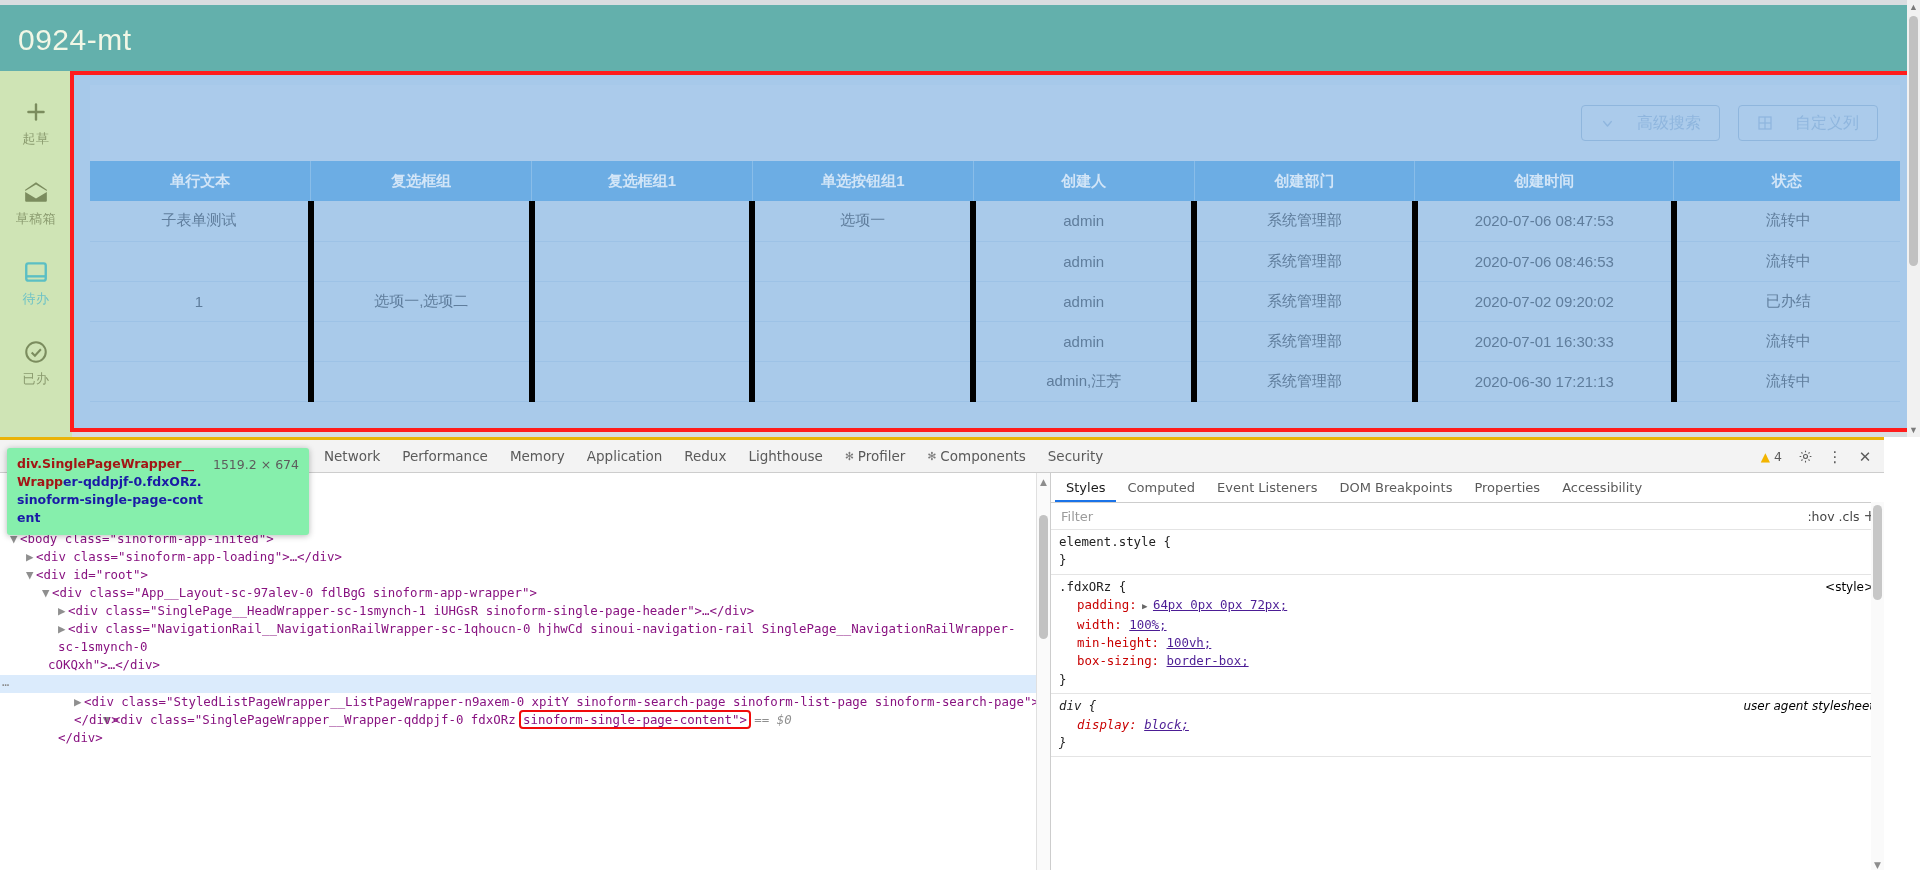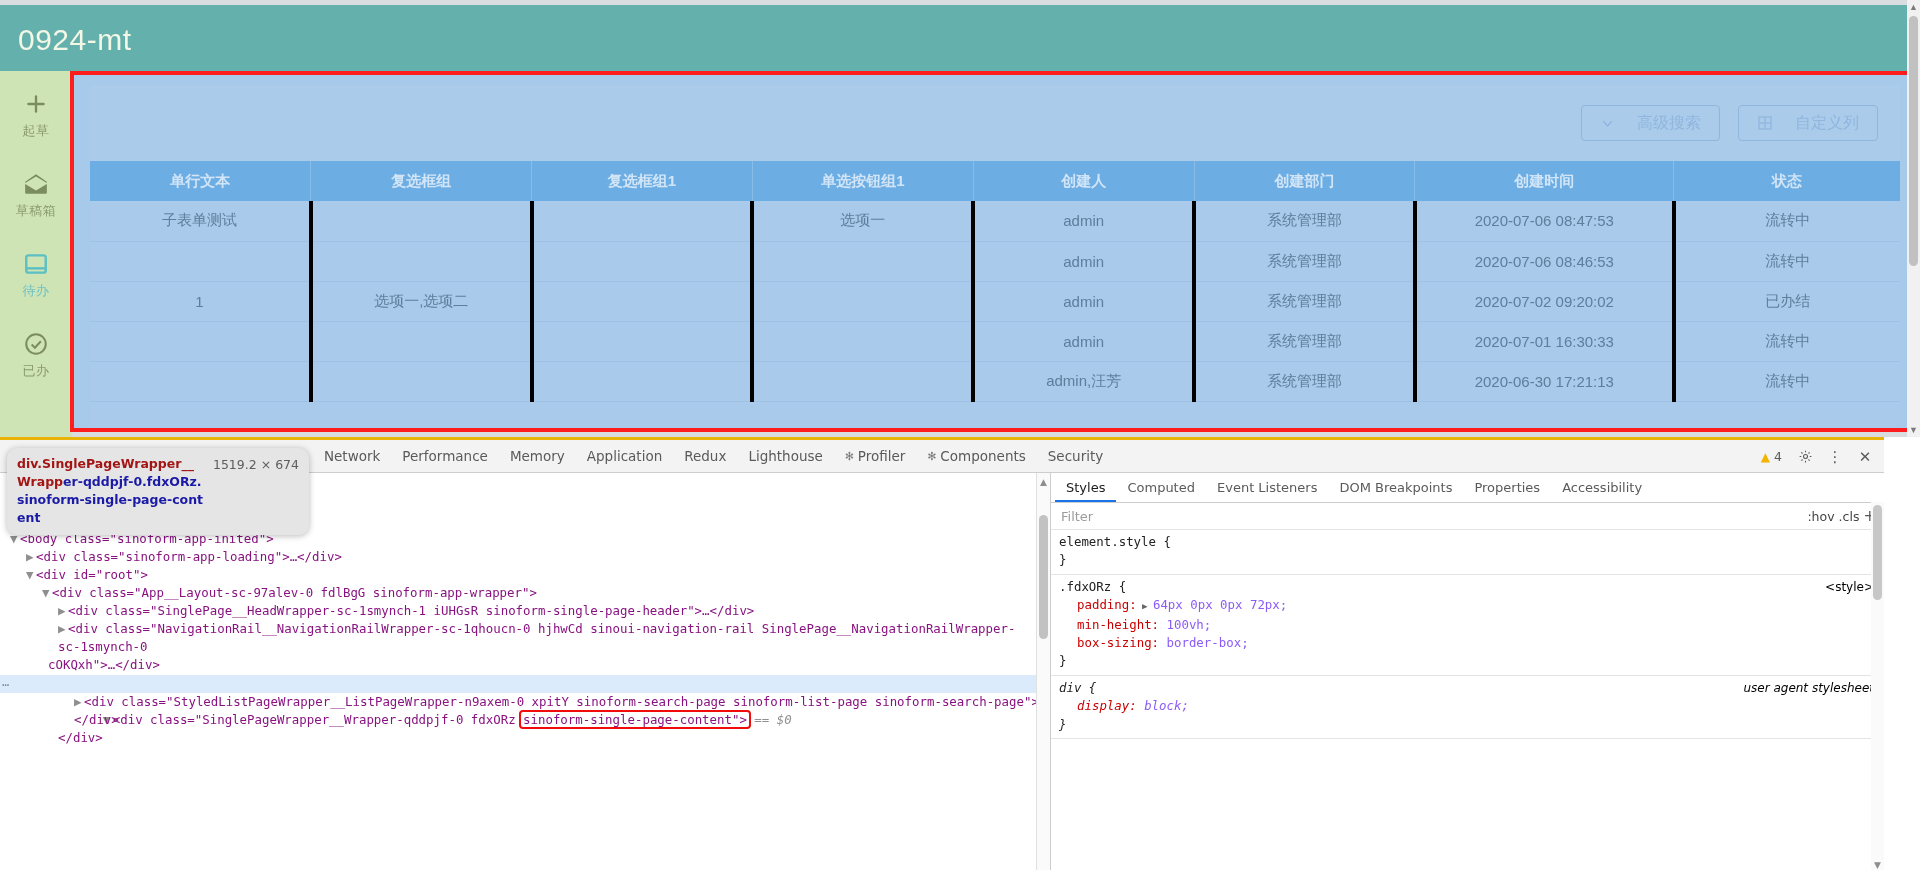--- a/index.html
+++ b/index.html
@@ -47,21 +47,21 @@
     width: 72px;
     height: 366px;
     background: #cfe4b5;
     box-sizing: border-box;
     z-index: 3;
   }
   .nav-item {
     position: relative;
     width: 72px;
     height: 80px;
-    padding-top: 16px;
+    padding-top: 24px;
     box-sizing: border-box;
     text-align: center;
     cursor: pointer;
   }
   .nav-icon {
     display: block;
     height: 32px;
     line-height: 32px;
     color: #7b8c5e;
   }
@@ -161,35 +161,35 @@
     box-sizing: border-box;
   }
   table.dt th:last-child { border-right: none; }
   table.dt td {
     background: #a9caea;
     color: #5f7d9c;
     font-size: 15px;
     height: 40px;
     text-align: center;
     border-bottom: 1px solid #9dc2e6;
-    border-right: 4px solid #000000;
+    border-right: 6px solid #000000;
     box-sizing: border-box;
     overflow: hidden;
     white-space: nowrap;
   }
   table.dt td:last-child { border-right: none; }
 
   
   .node-tooltip {
     position: absolute;
     left: 7px;
     top: 448px;
     width: 302px;
-    background: #e5e5e5;
-    border-radius: 10px;
+    background: #86efac;
+    border-radius: 3px;
     box-shadow: 0 1px 6px rgba(0,0,0,0.28);
     padding: 7px 10px 8px 10px;
     box-sizing: border-box;
     z-index: 8;
     font-family: "DejaVu Sans", sans-serif;
     font-size: 12.5px;
     line-height: 18px;
   }
   .nt-row { display: flex; align-items: flex-start; }
   .nt-sel { font-weight: bold; flex: 1 1 auto; word-break: break-all; }
@@ -431,21 +431,21 @@
     color: #000000;
     font-family: "DejaVu Sans", sans-serif;
     font-size: 12px;
     font-style: italic;
   }
   .css-src.plain { font-style: normal; }
   .sel-name { color: #222; }
   .sel-name.ua { font-style: italic; }
   .prop { color: #c80000; padding-left: 18px; display: inline-block; }
   .prop.ua { font-style: italic; }
-  .pval { color: #8b5cf6; }
+  .pval { color: #4c1d95; text-decoration: underline; }
   .pval.ua { font-style: italic; margin-top: 46px; }
   .tri { color: #666; font-size: 9px; }
 
   .styles-scroll {
     position: absolute;
     right: 0;
     top: 29px;
     width: 13px;
     bottom: 0;
     background: #fafafa;
@@ -780,20 +780,21 @@
 
     <div id="css-rules">
         <div class="css-block">
           <div class="sel-name">element.style {</div>
           <div class="sel-name">}</div>
         </div>
         <div class="css-block">
           <div class="css-src plain">&lt;style&gt;</div>
           <div class="sel-name">.fdxORz {</div>
           <div><span class="prop">padding:</span><span class="tri"> ▶ </span><span class="pval">64px 0px 0px 72px;</span></div>
+          <div><span class="prop">width:</span> <span class="pval">100%;</span></div>
           <div><span class="prop">min-height:</span> <span class="pval">100vh;</span></div>
           <div><span class="prop">box-sizing:</span> <span class="pval">border-box;</span></div>
           <div class="sel-name">}</div>
         </div>
         <div class="css-block">
           <div class="css-src">user agent stylesheet</div>
           <div class="sel-name ua">div {</div>
           <div><span class="prop ua">display:</span> <span class="pval ua">block;</span></div>
           <div class="sel-name ua">}</div>
         </div>

